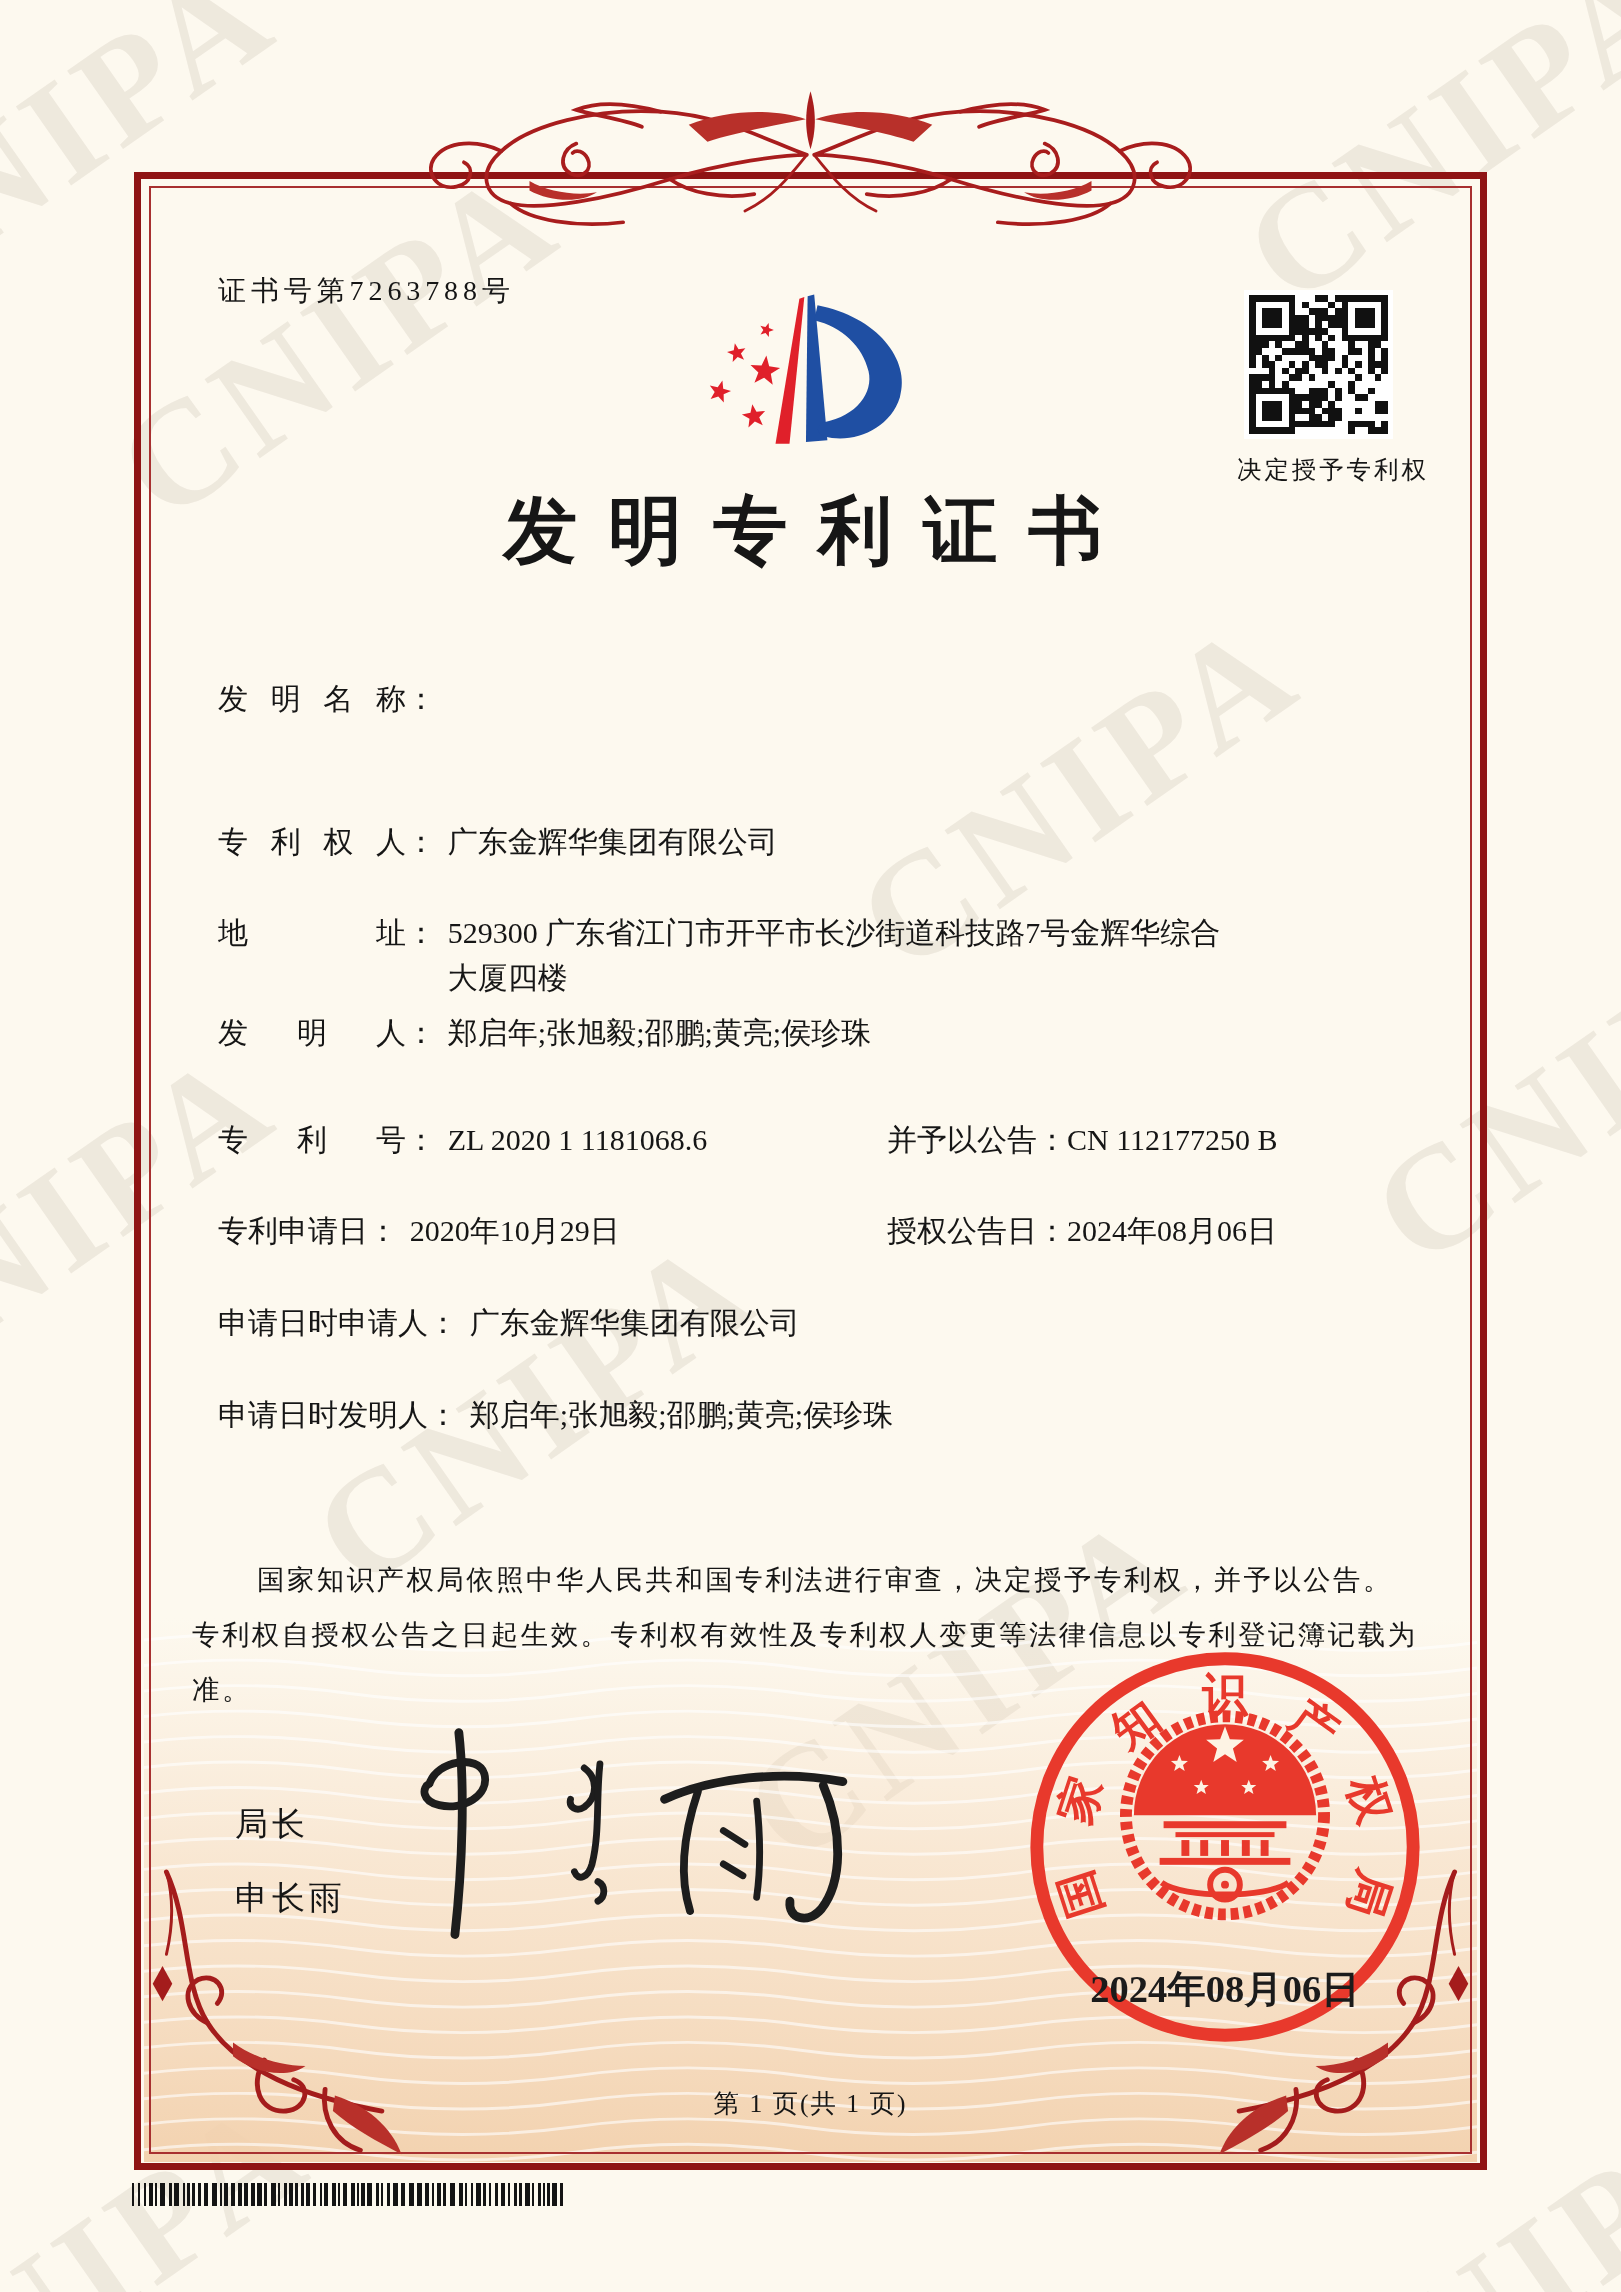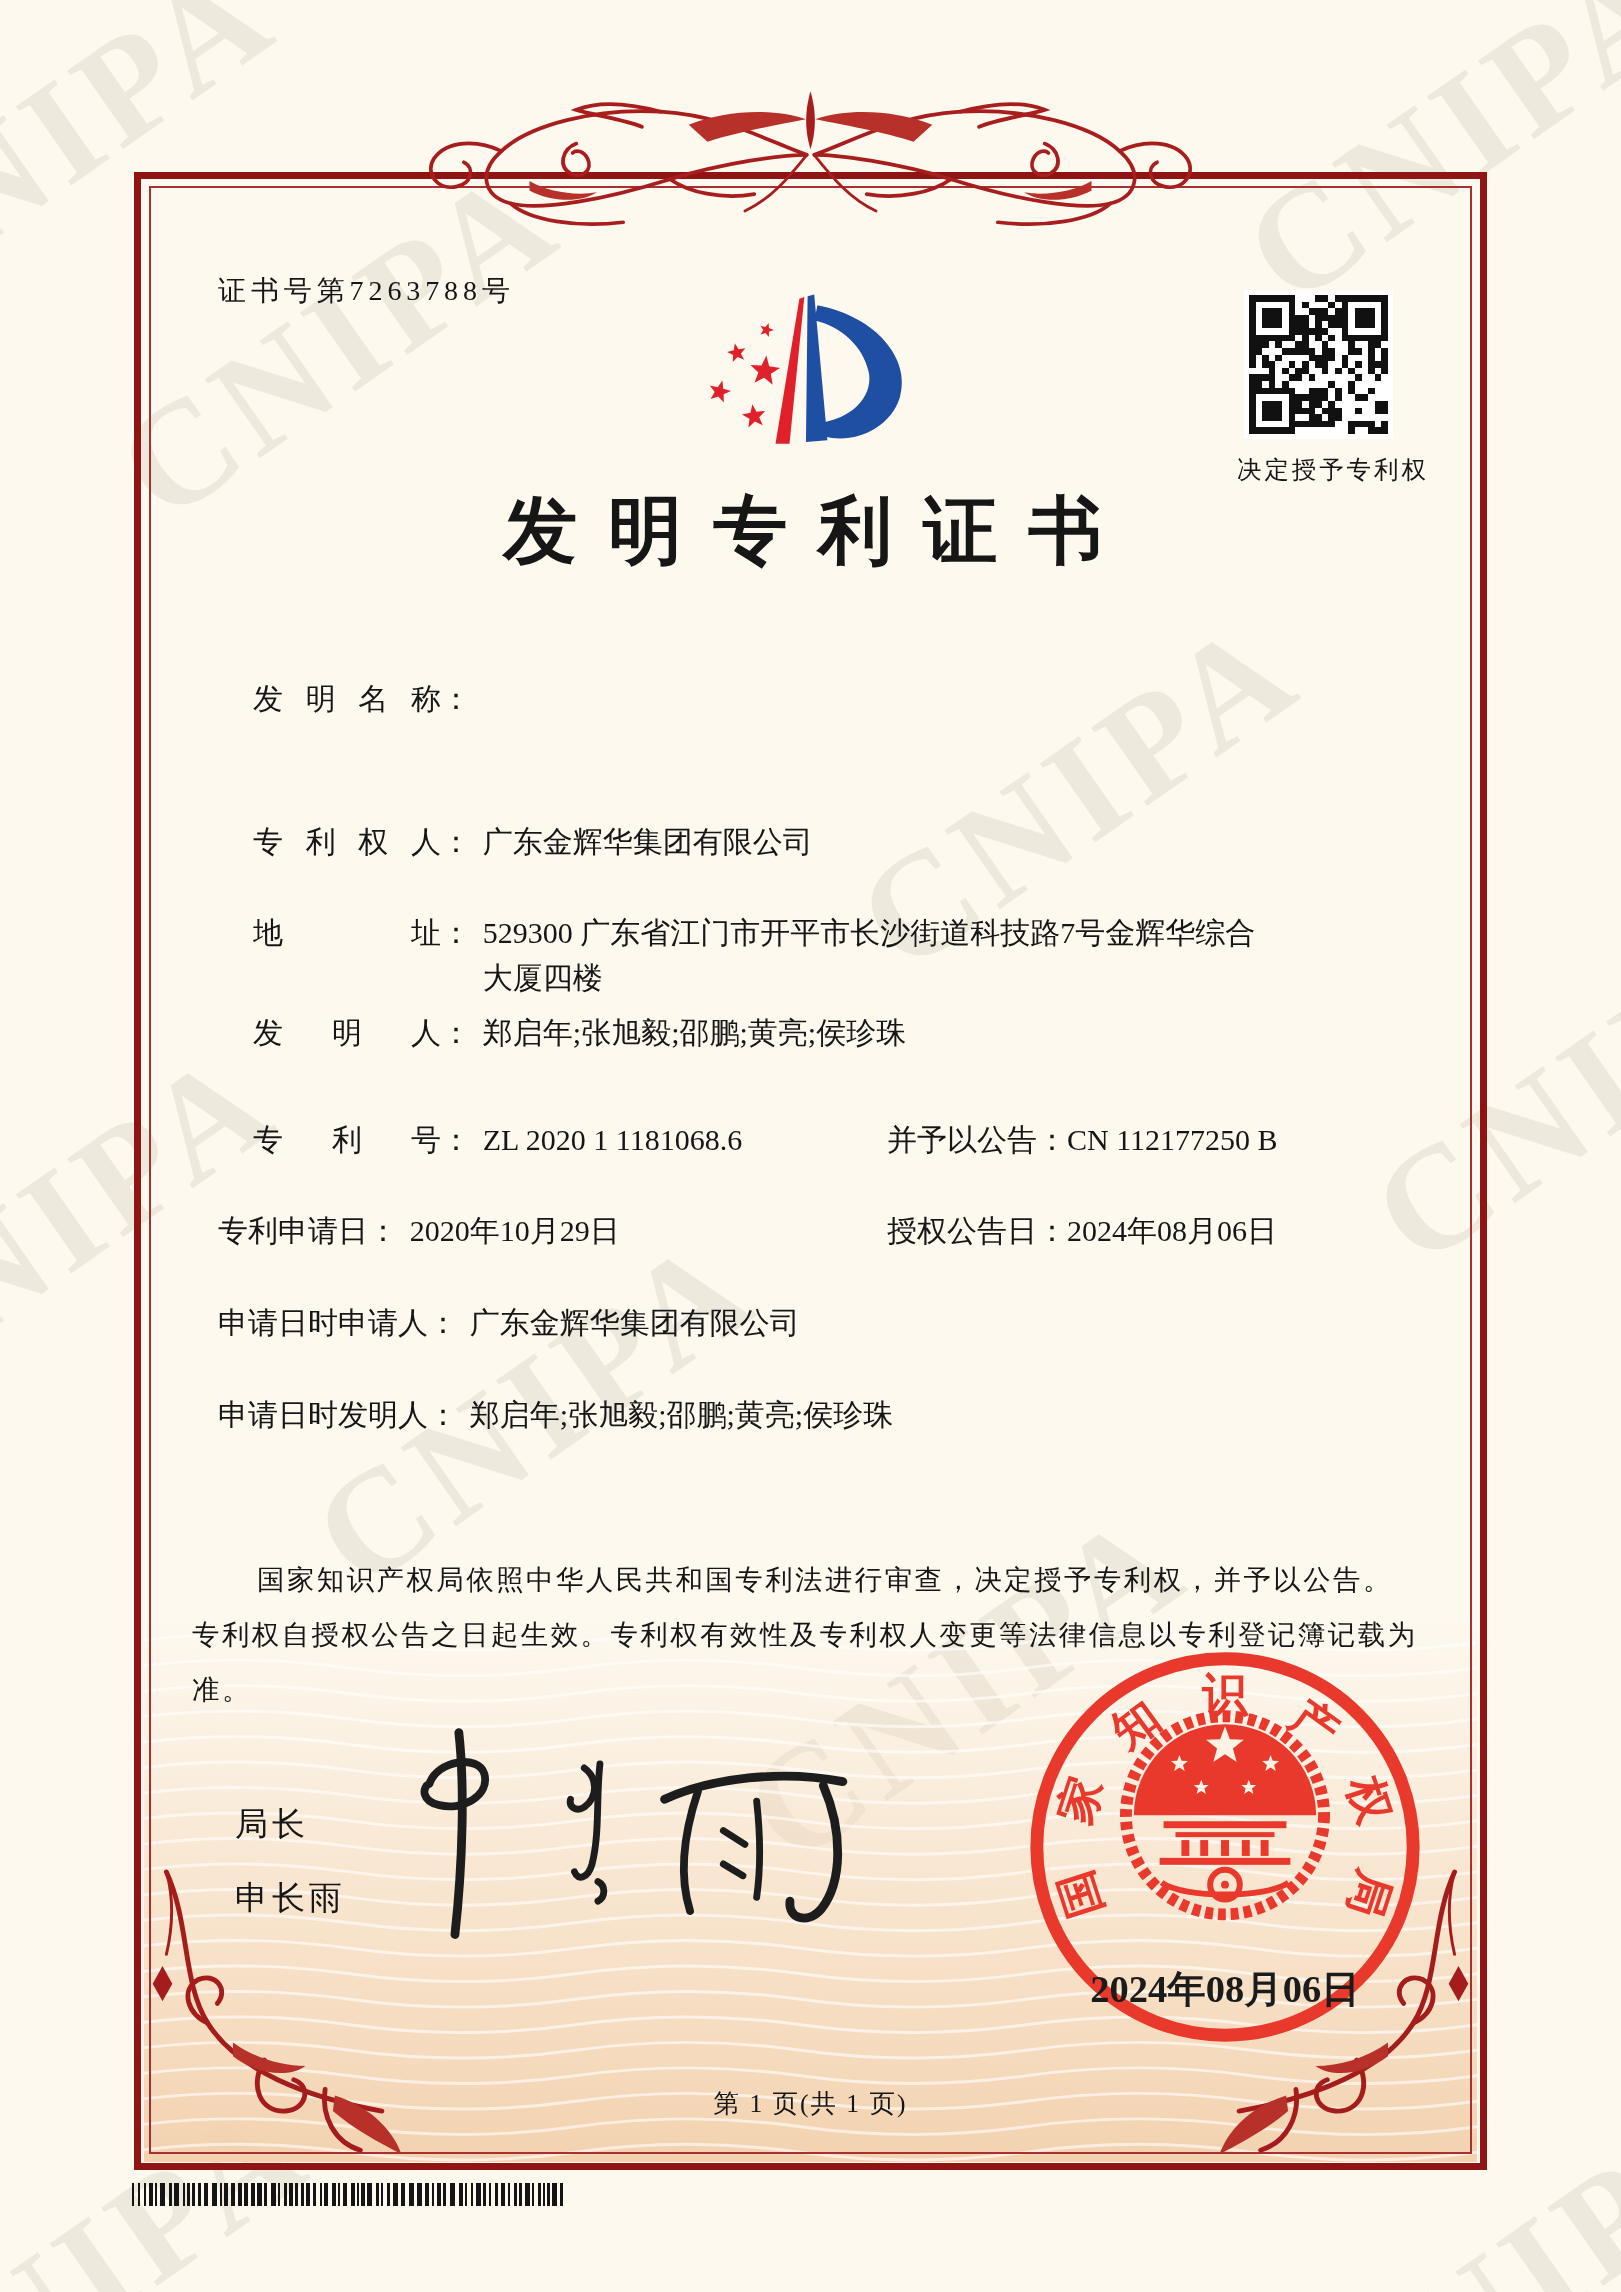--- a/index.html
+++ b/index.html
@@ -20,21 +20,21 @@
   
   .cert-no{position:absolute;left:218px;top:272px;font-size:28px;letter-spacing:4.9px;}
   svg.logo{position:absolute;left:694px;top:276px;width:247px;height:192px;}
   .qr-wrap{position:absolute;left:1237px;top:290px;width:163px;text-align:center;}
   .qr-box{width:149px;height:149px;margin:0 auto;background:#ffffff;padding:4.9px;box-sizing:border-box;}
   .qr-caption{margin-top:13.7px;font-size:24.5px;letter-spacing:2.9px;white-space:nowrap;}
   .title{position:absolute;left:0;top:482px;width:1621px;text-align:center;
          font-size:74px;font-weight:700;letter-spacing:31px;padding-left:15.7px;box-sizing:border-box;}
   
   .row{position:absolute;left:218px;font-size:30px;display:flex;align-items:flex-start;line-height:1.5;}
-  .row .jlabel{display:inline-block;width:188px;text-align:justify;text-align-last:justify;flex:0 0 188px;margin-left:35px;}
+  .row .jlabel{display:inline-block;width:188px;text-align:justify;text-align-last:justify;flex:0 0 188px;}
   .row .colon{margin-right:11.8px;}
   .row .val{white-space:pre-line;}
   .row .val.wide{width:1000px;}
   .row2{position:absolute;left:887px;font-size:30px;display:flex;line-height:1.5;}
   
   .statement{position:absolute;left:192px;top:1553px;width:1255px;font-size:27.4px;
              letter-spacing:2.5px;line-height:55px;}
   .statement .l1{text-indent:65px;}
   
   .comm{position:absolute;left:235px;font-size:33px;font-weight:400;

